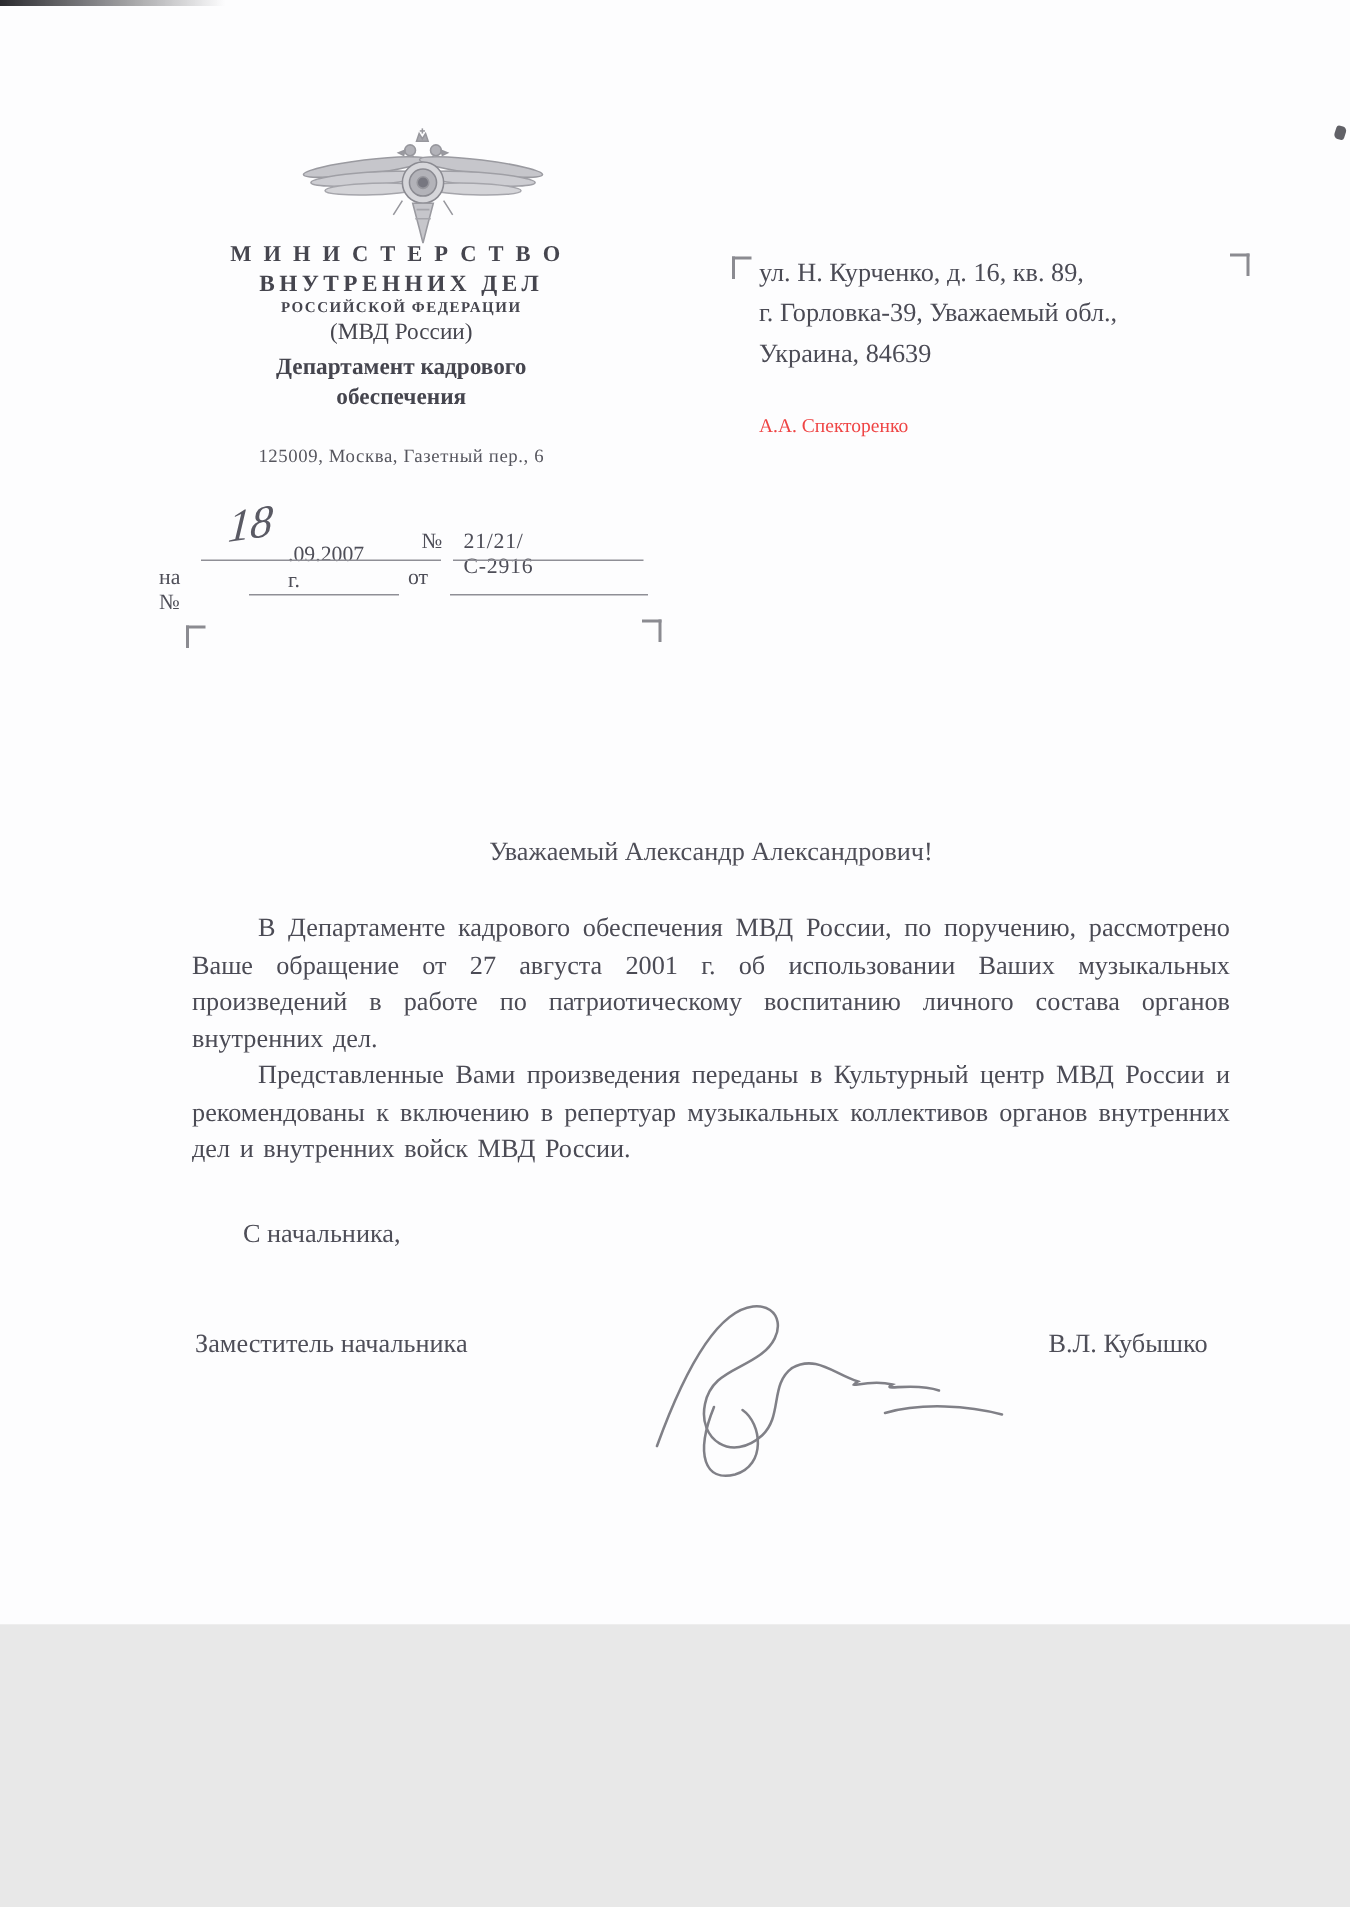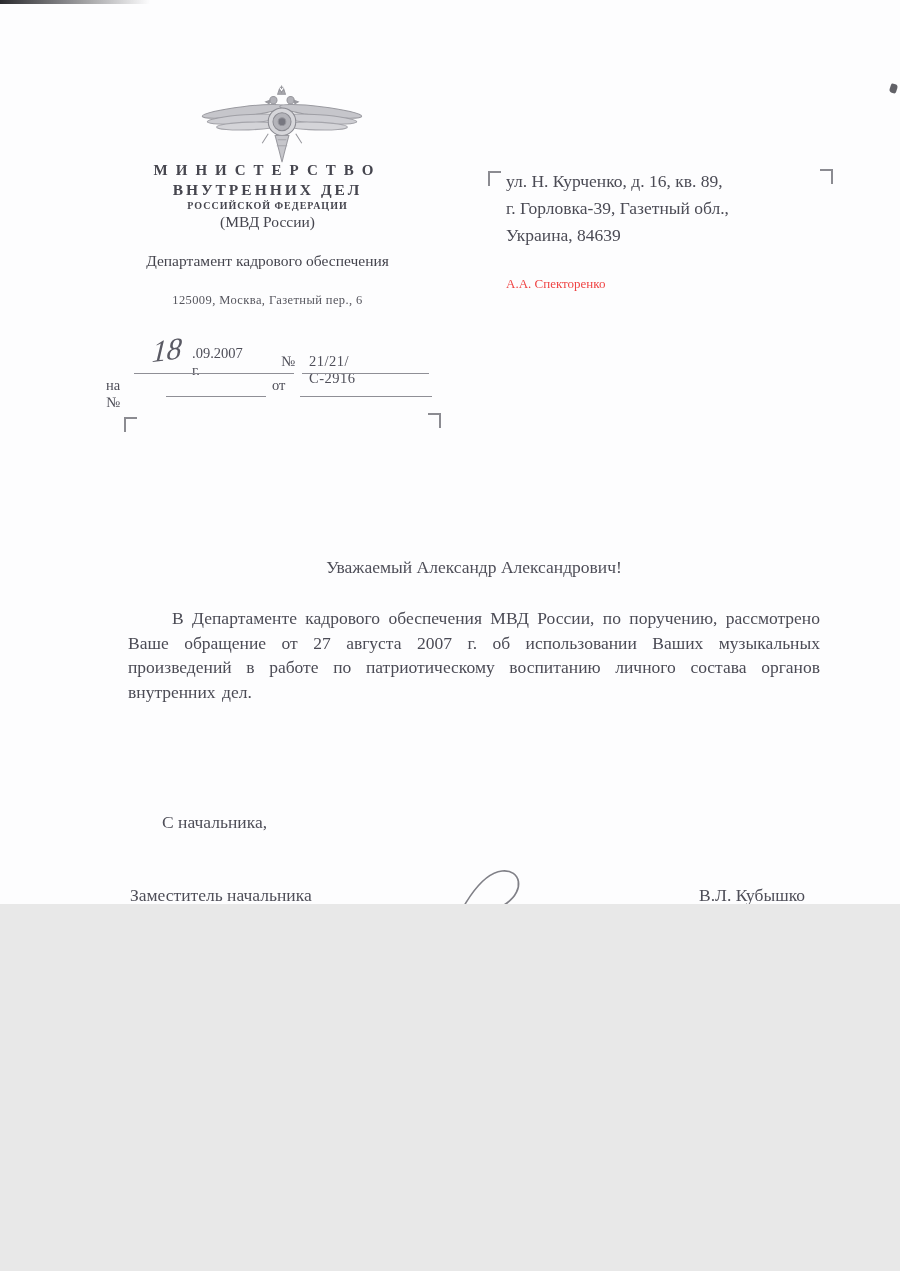--- a/index.html
+++ b/index.html
@@ -1,18 +1,18 @@
 <!DOCTYPE html>
 <html><head>
 <meta charset="utf-8">
 <style>
   html,body { margin:0; padding:0; background:#e8e8e8; }
   #page {
     position:relative;
-    width:900px; height:904px;
+    width:900px; height:1083px;
     margin:0 auto;
     background:#fdfdfe;
     overflow:hidden;
     font-family:"Liberation Serif", serif;
     color:#4e4e58;
   }
   .scanlayer { position:absolute; inset:0; filter: blur(0.3px); }
 
   
   .top-edge {
@@ -25,32 +25,32 @@
     opacity:.85;
   }
 
   
   .emblem { position:absolute; left:196px; top:82px; width:172px; height:88px; }
   .hdr { position:absolute; left:100px; top:162px; width:335px; text-align:center; color:#45454e; }
   .hdr .l1 { font-weight:bold; font-size:15px; letter-spacing:8px; }
   .hdr .l2 { font-weight:bold; font-size:15.5px; letter-spacing:3px; margin-top:2px; }
   .hdr .l3 { font-weight:bold; font-size:10px; letter-spacing:1px; margin-top:1px; }
   .hdr .l4 { font-weight:normal; font-size:15.5px; margin-top:2px; }
-  .dept { font-weight:normal; font-size:15.5px; line-height:1.3; margin:20px auto 0; width:250px; }
+  .dept { font-weight:bold; font-size:15.5px; line-height:1.3; margin:4px auto 0; width:250px; }
   .org-addr { font-size:12.5px; letter-spacing:.4px; margin-top:22px; color:#56565e; }
 
   
   .ref { position:absolute; left:0; top:0; font-size:14.5px; color:#4e4e58; }
   .hw-day {
     position:absolute; left:152px; top:333px;
     font-size:30px; font-style:italic; color:#5a5a64;
     transform:rotate(-8deg) skewX(-12deg);
     font-family:"Liberation Serif", serif;
   }
-  .t-date   { position:absolute; left:192px; top:345px; }
+  .t-date   { position:absolute; left:192px; top:362px; }
   .t-nosign { position:absolute; left:281px; top:353px; }
   .t-number { position:absolute; left:309px; top:353px; letter-spacing:.5px; }
   .t-na     { position:absolute; left:106px; top:377px; }
   .t-ot     { position:absolute; left:272px; top:377px; }
   .rule { position:absolute; height:0; border-bottom:1.5px solid #8f8f96; }
   .rule1 { left:134px; top:373px; width:160px; }
   .rule2 { left:302px; top:373px; width:127px; }
   .rule3 { left:166px; top:396px; width:100px; }
   .rule4 { left:300px; top:396px; width:132px; }
 
@@ -145,28 +145,29 @@
       <div class="rule rule4"></div>
     </div>
 
     <div class="br br-open  br-a1"></div>
     <div class="br br-close br-a2"></div>
     <div class="br br-open  br-b1"></div>
     <div class="br br-close br-b2"></div>
 
     <div class="recipient">
       <div>ул. Н. Курченко, д. 16, кв. 89,</div>
-      <div>г. Горловка-39, Газетный обл.,</div>
+      <div>г. Горловка-39, Уважаемый обл.,</div>
       <div>Украина, 84639</div>
     </div>
     <div class="recipient-name">А.А. Спекторенко</div>
 
     <div class="salutation">Уважаемый Александр Александрович!</div>
     <div class="bodytext">
-      <p>В Департаменте кадрового обеспечения МВД России, по поручению, рассмотрено Ваше обращение от 27 августа 2007 г. об использовании Ваших музыкальных произведений в работе по патриотическому воспитанию личного состава органов внутренних дел.</p>
+      <p>В Департаменте кадрового обеспечения МВД России, по поручению, рассмотрено Ваше обращение от 27 августа 2001 г. об использовании Ваших музыкальных произведений в работе по патриотическому воспитанию личного состава органов внутренних дел.</p>
+      <p>Представленные Вами произведения переданы в Культурный центр МВД России и рекомендованы к включению в репертуар музыкальных коллективов органов внутренних дел и внутренних войск МВД России.</p>
     </div>
     <div class="closing">С начальника,</div>
 
     <div class="sig-pos">Заместитель начальника</div>
     <svg class="sig-svg" viewBox="0 0 262 142">
       <g stroke="#6a6a72" stroke-width="1.7" fill="none" stroke-linecap="round" opacity="0.85">
         <path d="M20 118 C36 74 58 28 84 25 C103 23 107 44 89 57 C74 68 56 70 52 90 C47 114 70 129 90 111 C104 98 95 77 110 66"></path>
         <path d="M58 92 C45 124 52 142 72 137 C93 131 90 103 77 94"></path>
         <path d="M110 66 C126 57 138 70 154 75 C144 81 160 73 177 77 C168 82 191 75 208 81"></path>
         <path d="M172 96 C196 89 228 91 250 97"></path>

